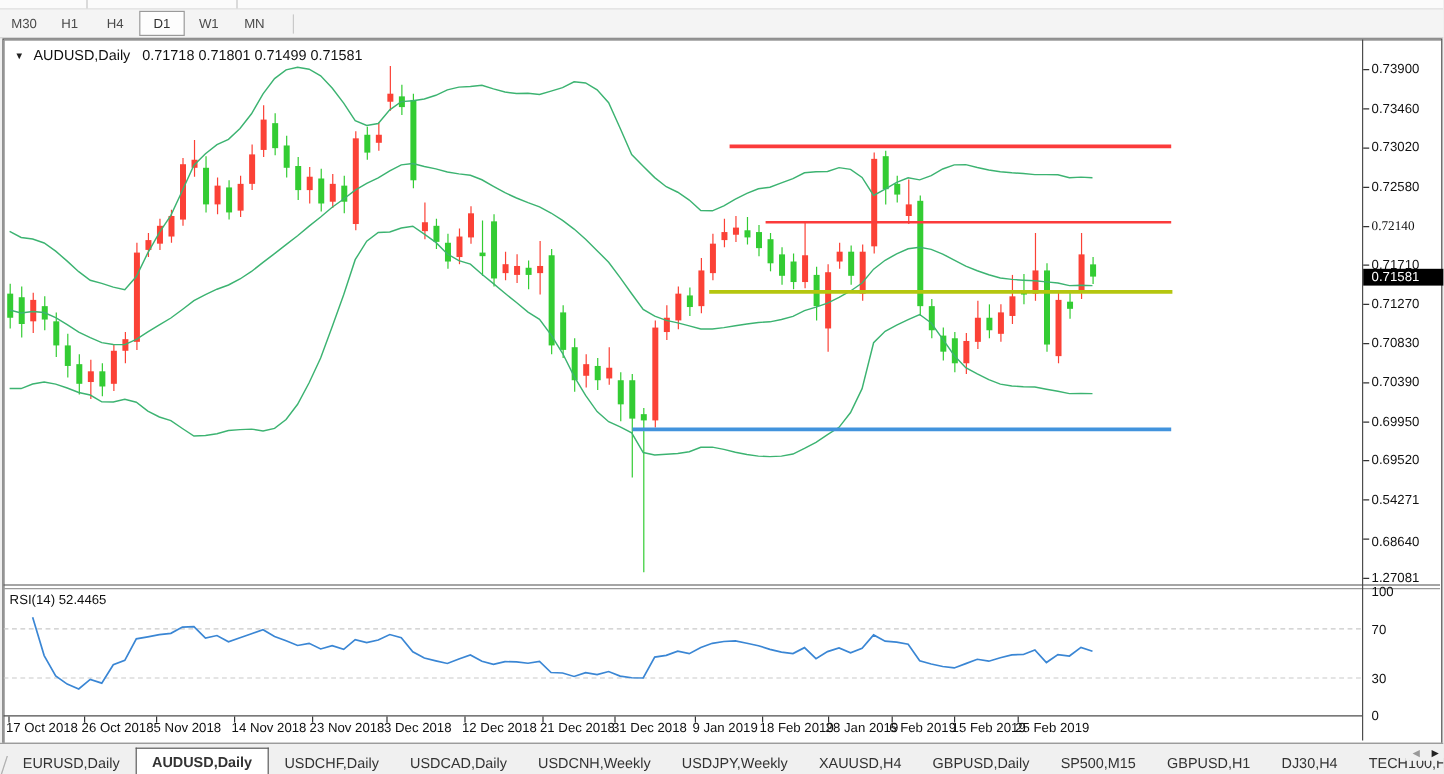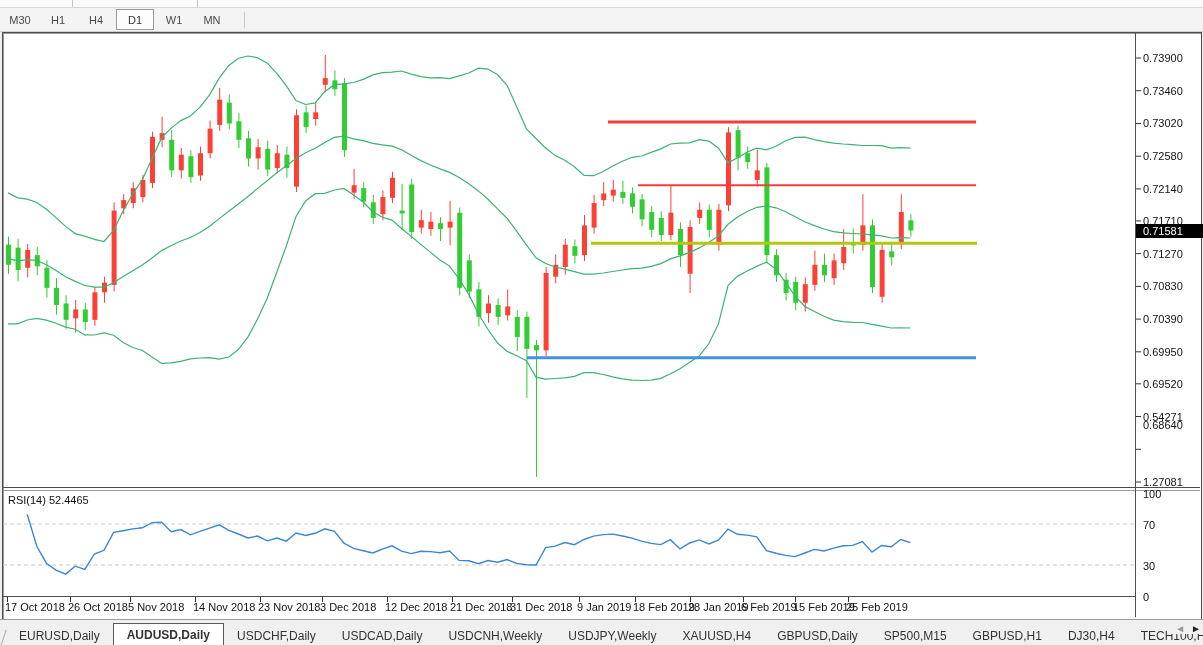--- a/index.html
+++ b/index.html
@@ -304,35 +304,38 @@
       <line x1="452.5" y1="597" x2="452.5" y2="602" stroke="#333"></line>
       <line x1="512.5" y1="597" x2="512.5" y2="602" stroke="#333"></line>
       <line x1="579.5" y1="597" x2="579.5" y2="602" stroke="#333"></line>
       <line x1="635.5" y1="597" x2="635.5" y2="602" stroke="#333"></line>
       <line x1="690.5" y1="597" x2="690.5" y2="602" stroke="#333"></line>
       <line x1="743.5" y1="597" x2="743.5" y2="602" stroke="#333"></line>
       <line x1="795.5" y1="597" x2="795.5" y2="602" stroke="#333"></line>
       <line x1="848.5" y1="597" x2="848.5" y2="602" stroke="#333"></line>
     </svg>
 
+  <div id="chart-title" class="overlay">
+    <span class="tri">▼</span><span>AUDUSD,Daily</span><span class="ohlc">0.71718 0.71801 0.71499 0.71581</span>
+  </div>
 
   <div id="price-axis">
       <div class="pr-label" style="top: 52px;">0.73900</div>
       <div class="pr-label" style="top: 85px;">0.73460</div>
       <div class="pr-label" style="top: 117px;">0.73020</div>
       <div class="pr-label" style="top: 150px;">0.72580</div>
-      <div class="pr-label" style="top: 183px;">0.72140</div>
+      <div class="pr-label" style="top: 183px; font-family: Liberation Serif, serif;">0.72140</div>
       <div class="pr-label" style="top: 215px;">0.71710</div>
       <div class="pr-label" style="top: 248px;">0.71270</div>
       <div class="pr-label" style="top: 280px;">0.70830</div>
       <div class="pr-label" style="top: 313px;">0.70390</div>
       <div class="pr-label" style="top: 346px;">0.69950</div>
       <div class="pr-label" style="top: 378px;">0.69520</div>
       <div class="pr-label" style="top: 411px;">0.54271</div>
-      <div class="pr-label" style="top: 419px;">0.68640</div>
+      <div class="pr-label" style="top: 446px;">0.68640</div>
       <div class="pr-label" style="top: 476px;">1.27081</div>
     </div>
   <div id="price-tag" style="top: 224px;">0.71581</div>
 
   <div id="rsi-label" class="overlay">RSI(14) 52.4465</div>
   <div id="rsi-axis">
       <div class="rsi-axis-label" style="top: 488px;">100</div>
       <div class="rsi-axis-label" style="top: 519px;">70</div>
       <div class="rsi-axis-label" style="top: 560px;">30</div>
       <div class="rsi-axis-label" style="top: 591px;">0</div>

